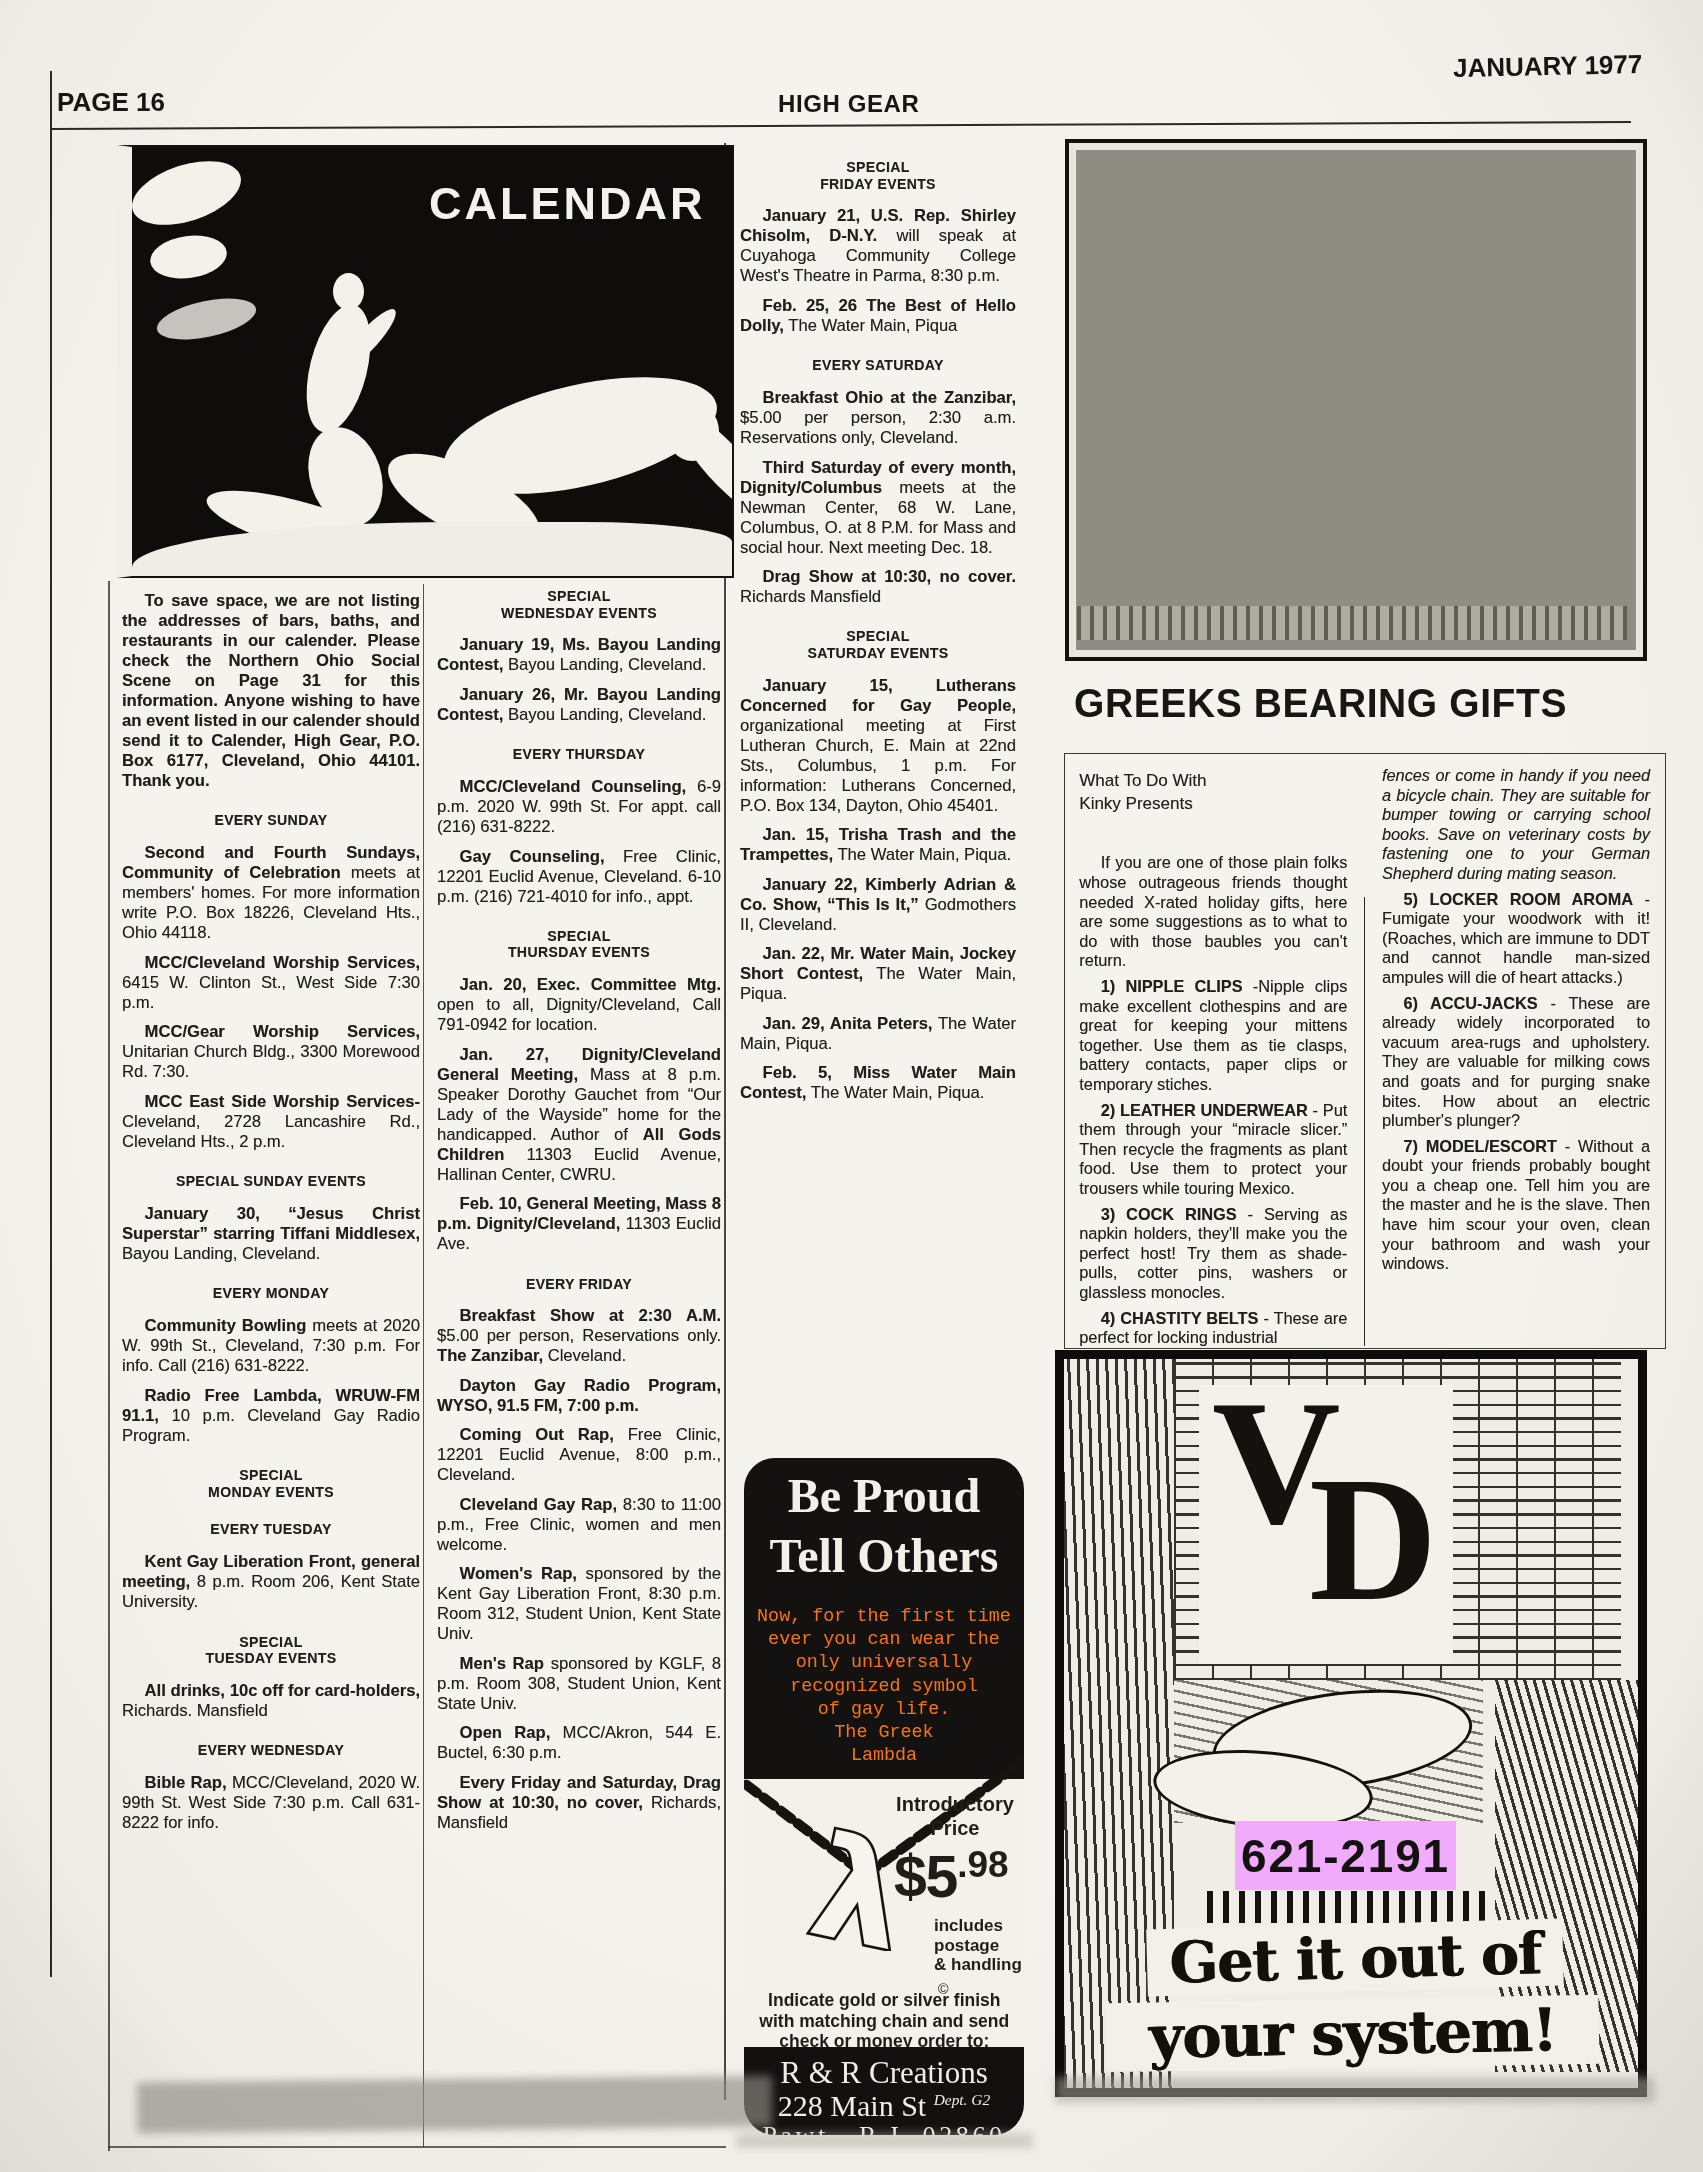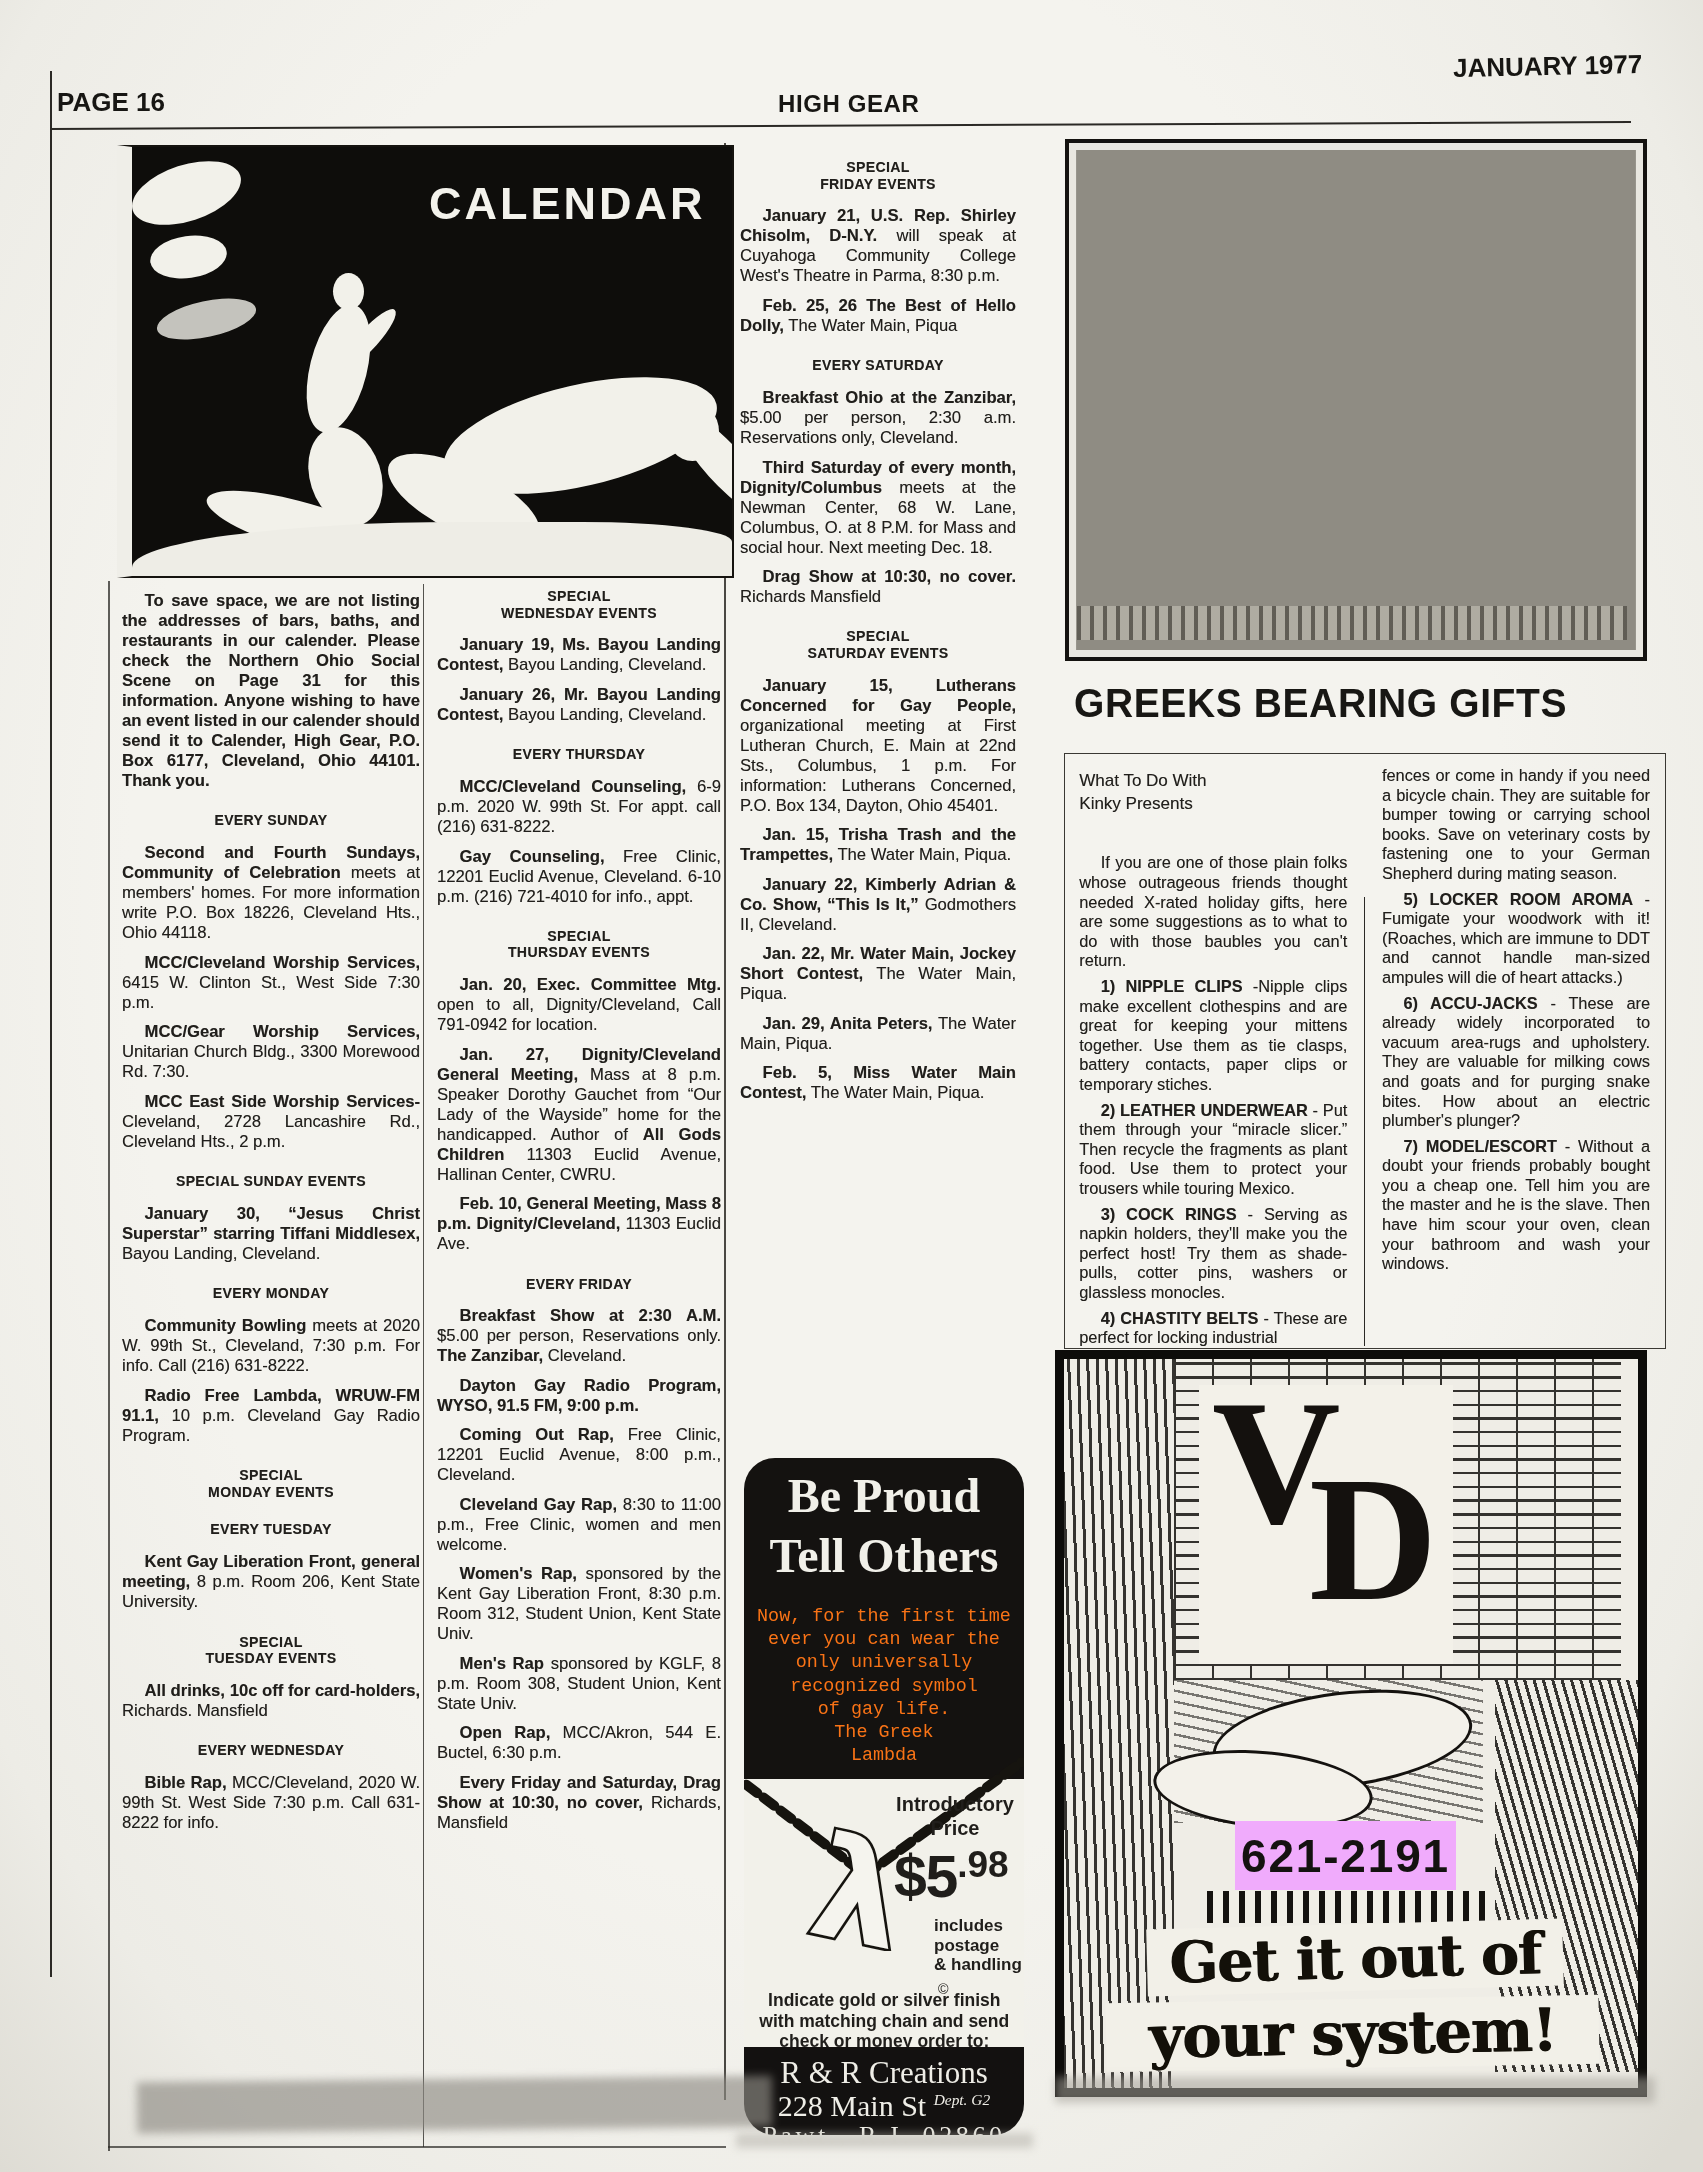--- a/index.html
+++ b/index.html
@@ -43,21 +43,21 @@
   .relief-strip{position:absolute;left:1077px;top:606px;width:550px;height:34px;opacity:.8;
     background:repeating-linear-gradient(90deg,#55524a 0 3.6px,#b7b4a9 3.6px 13px);}
   
   .greeks-headline{position:absolute;left:1074px;top:681px;font-size:39px;font-weight:bold;
     letter-spacing:0.6px;color:#181714;transform:scaleY(1.05);}
   .greeks-box{position:absolute;left:1064px;top:753px;width:600px;height:594px;
     border:1.8px solid #3a3833;}
   .greeks-col{position:absolute;top:12px;width:268px;font-size:16.3px;line-height:19.6px;
     text-align:justify;text-shadow:0.2px 0.2px 0 rgba(32,30,26,.45);}
   .greeks-col p{margin:0 0 6px;text-indent:21.4px;}
-  .greeks-col p.ni{text-indent:0;}
+  .greeks-col p.ni{text-indent:0;font-style:italic;}
   .byline{font-size:17px;line-height:1.35;text-align:left;white-space:pre-line;
     margin:3.6px 0 38px;text-indent:0;}
   
   .bp{position:absolute;left:744px;top:1458px;width:280px;height:677px;}
   .bp-top{position:absolute;left:0;top:0;width:100%;height:321px;background:#141210;
     border-radius:31px 31px 0 0;}
   .bp-title{position:absolute;width:100%;text-align:center;color:#f1f0e9;
     font-family:"Liberation Serif",serif;font-weight:bold;font-size:48px;}
   .bp-body{position:absolute;left:0;top:147px;width:100%;text-align:center;color:#f97316;
     font-family:Liberation Mono, monospace;font-size:18.4px;line-height:1.26;white-space:pre-line;}
@@ -162,21 +162,21 @@
       <div class="head">EVERY THURSDAY</div>
       <p><b>MCC/Cleveland Counseling,</b><span> 6-9 p.m. 2020 W. 99th St. For appt. call (216) 631-8222.</span></p>
       <p><b>Gay Counseling,</b><span> Free Clinic, 12201 Euclid Avenue, Cleveland. 6-10 p.m. (216) 721-4010 for info., appt.</span></p>
       <div class="head">SPECIAL
 THURSDAY EVENTS</div>
       <p><b>Jan. 20, Exec. Committee Mtg.</b><span> open to all, Dignity/Cleveland, Call 791-0942 for location.</span></p>
       <p><b>Jan. 27, Dignity/Cleveland General Meeting,</b><span> Mass at 8 p.m. Speaker Dorothy Gauchet from “Our Lady of the Wayside” home for the handicapped. Author of </span><b>All Gods Children</b><span> 11303 Euclid Avenue, Hallinan Center, CWRU.</span></p>
       <p><b>Feb. 10, General Meeting, Mass 8 p.m. Dignity/Cleveland,</b><span> 11303 Euclid Ave.</span></p>
       <div class="head">EVERY FRIDAY</div>
       <p><b>Breakfast Show at 2:30 A.M.</b><span> $5.00 per person, Reservations only. </span><b>The Zanzibar,</b><span> Cleveland.</span></p>
-      <p><b>Dayton Gay Radio Program, WYSO, 91.5 FM, 9:00 p.m.</b></p>
+      <p><b>Dayton Gay Radio Program, WYSO, 91.5 FM, 7:00 p.m.</b></p>
       <p><b>Coming Out Rap,</b><span> Free Clinic, 12201 Euclid Avenue, 8:00 p.m., Cleveland.</span></p>
       <p><b>Cleveland Gay Rap,</b><span> 8:30 to 11:00 p.m., Free Clinic, women and men welcome.</span></p>
       <p><b>Women's Rap,</b><span> sponsored by the Kent Gay Liberation Front, 8:30 p.m. Room 312, Student Union, Kent State Univ.</span></p>
       <p><b>Men's Rap</b><span> sponsored by KGLF, 8 p.m. Room 308, Student Union, Kent State Univ.</span></p>
       <p><b>Open Rap,</b><span> MCC/Akron, 544 E. Buctel, 6:30 p.m.</span></p>
       <p><b>Every Friday and Saturday, Drag Show at 10:30, no cover,</b><span> Richards, Mansfield</span></p>
     </div>
   <div class="col" id="col3" style="left:740px;top:159px;width:276px;">
       <div class="head">SPECIAL
 FRIDAY EVENTS</div>

